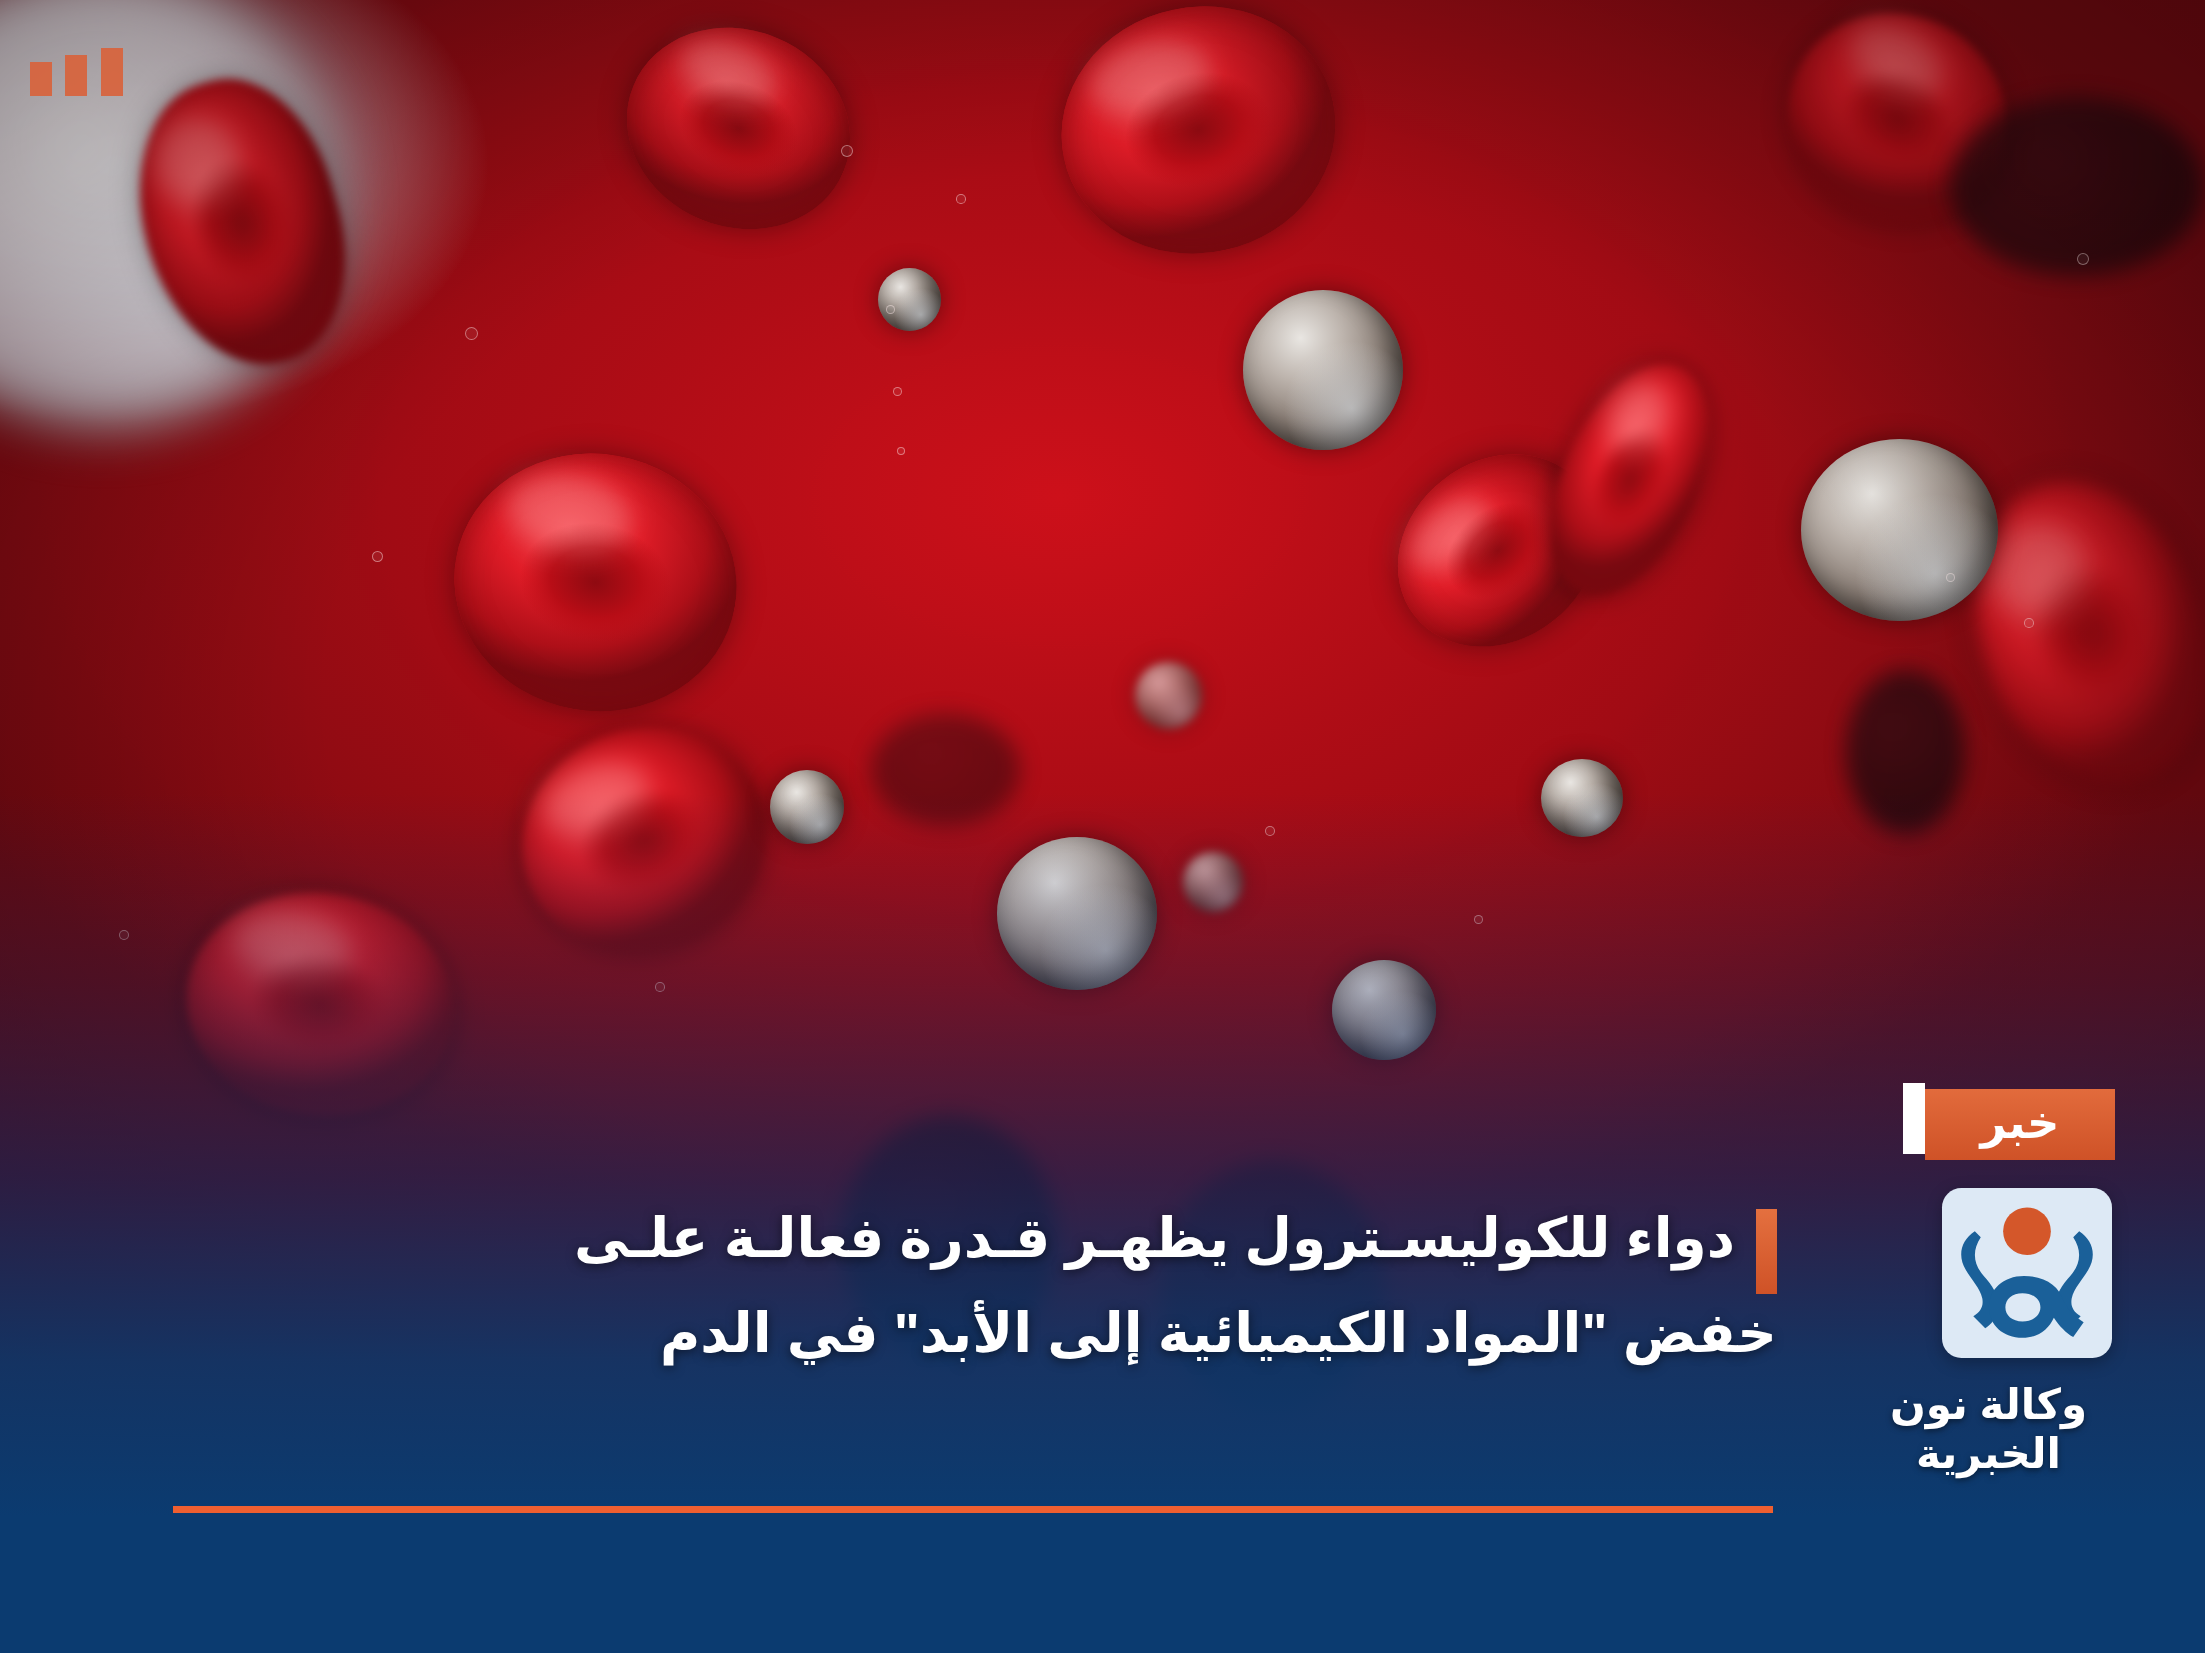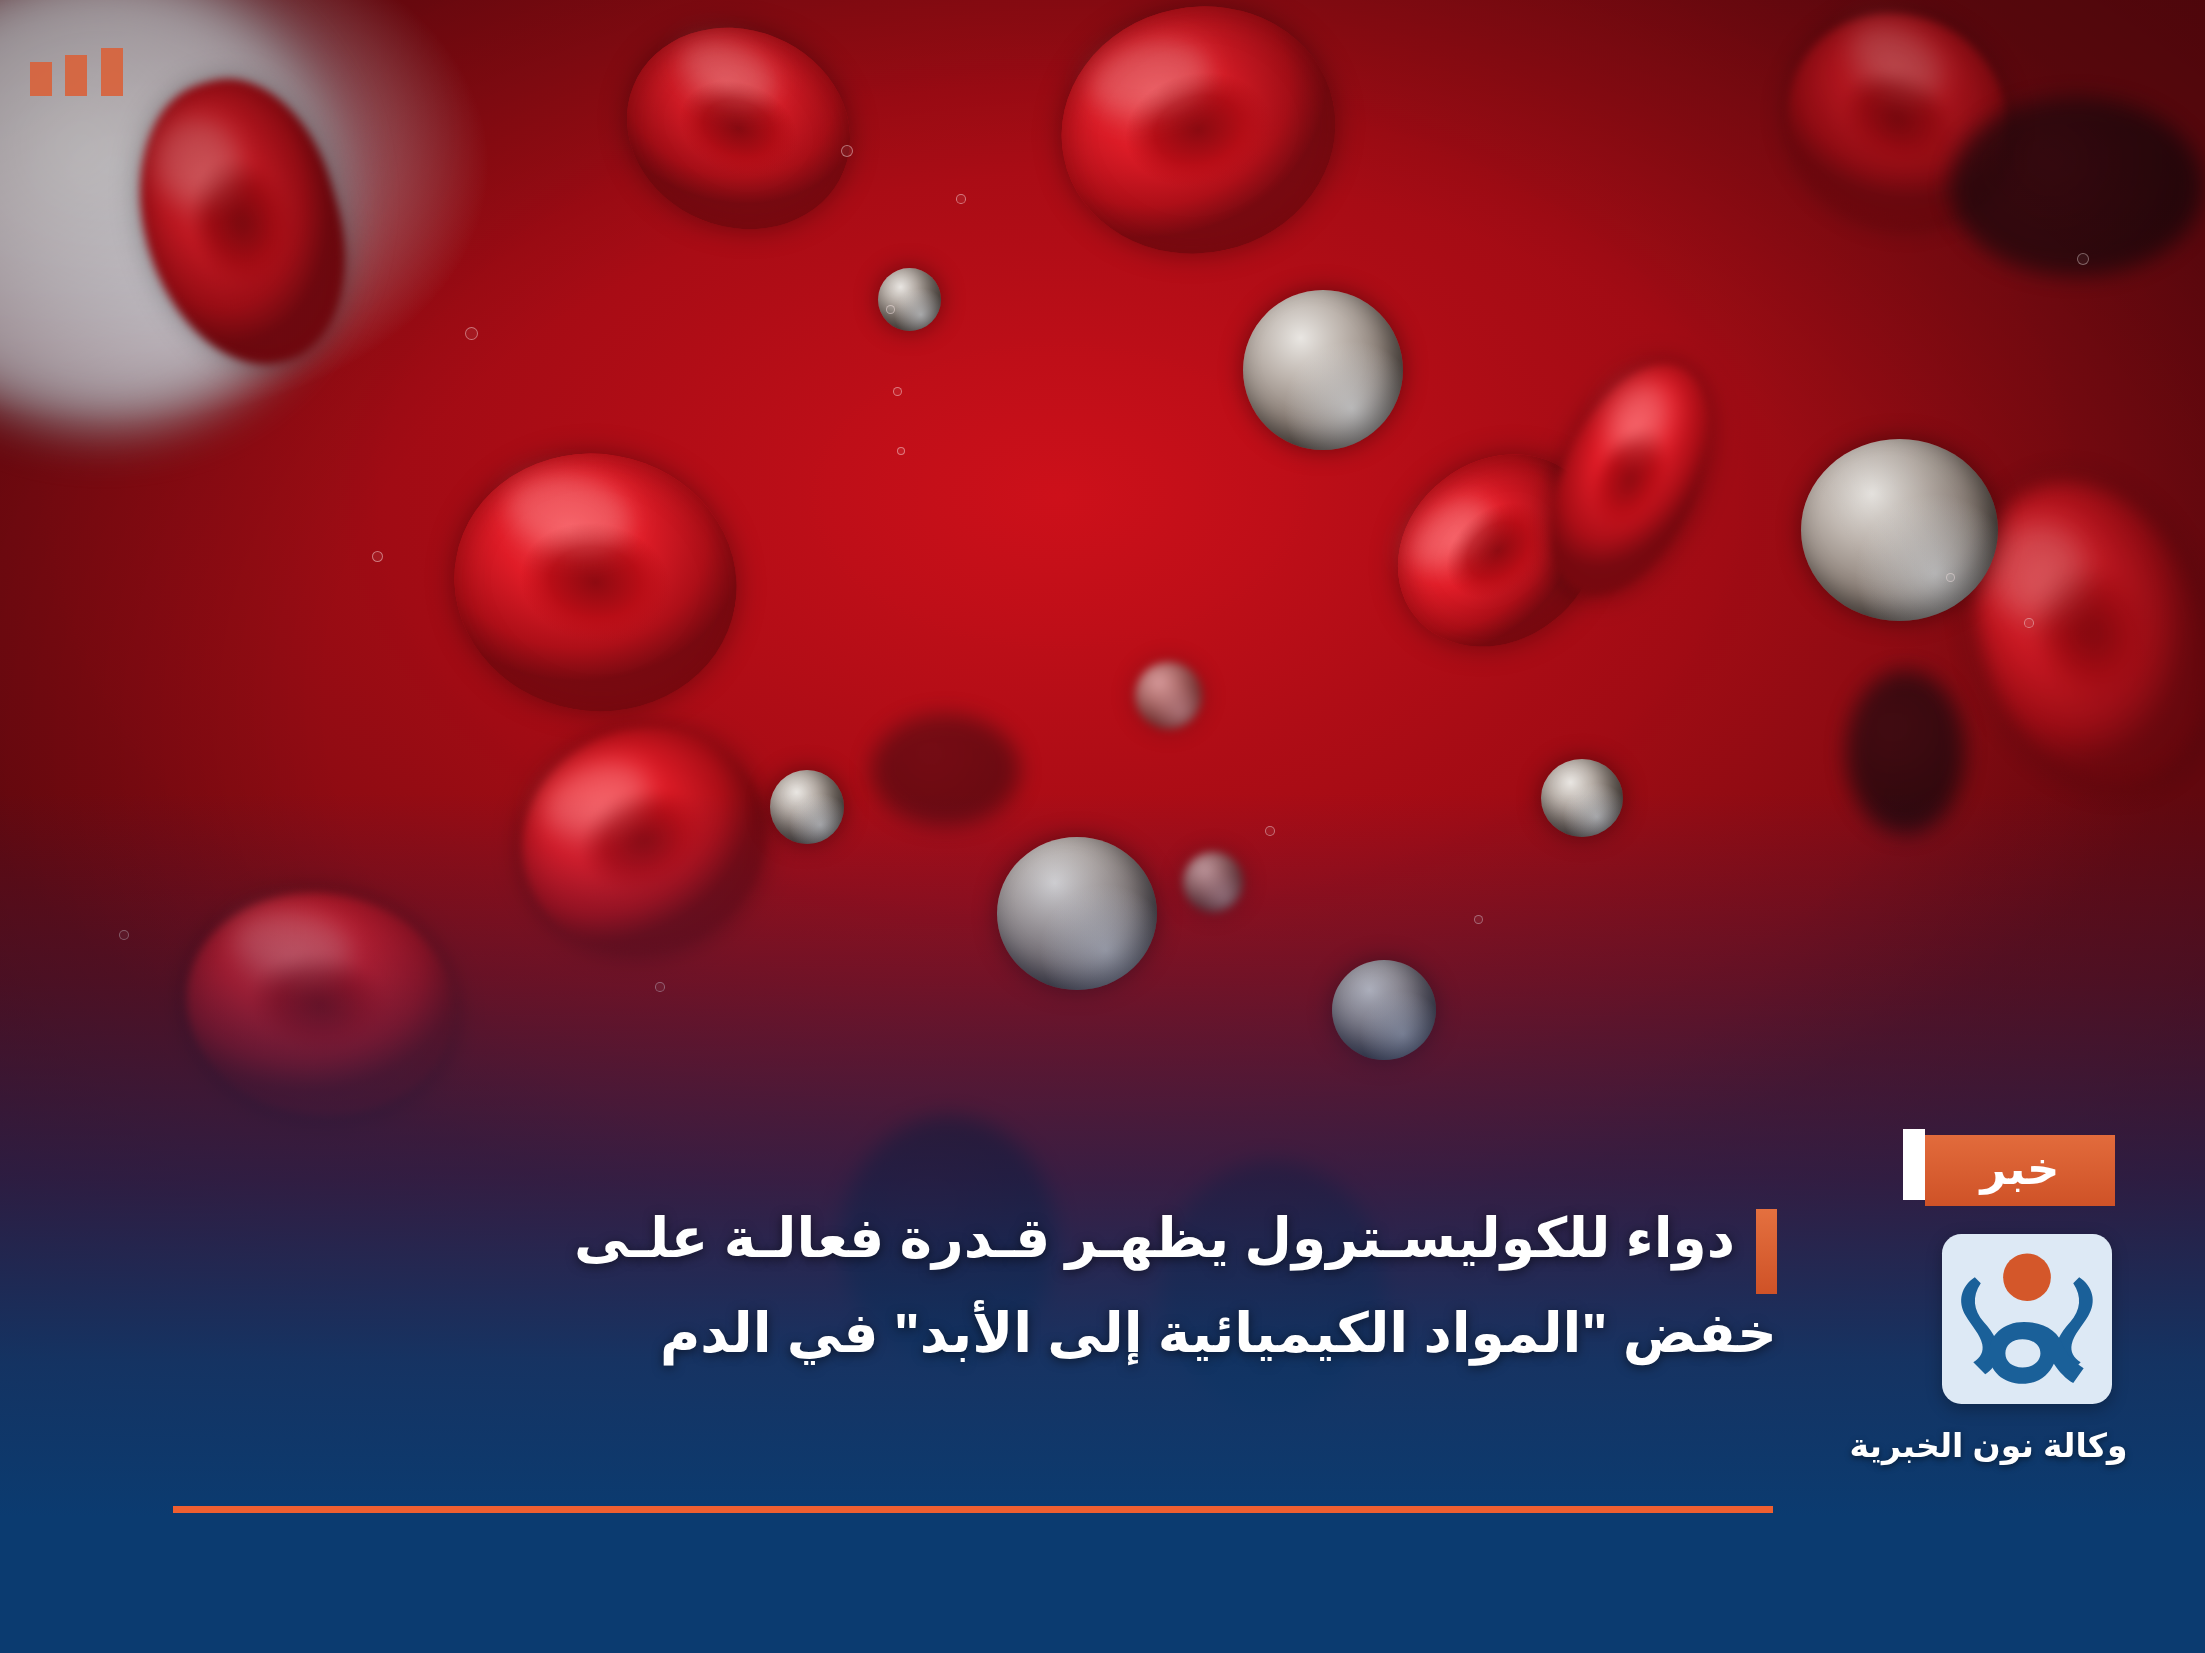--- a/index.html
+++ b/index.html
@@ -120,21 +120,21 @@
     background:linear-gradient(180deg,#e4703f 0%, #cf5227 100%);
   }
 
   .divider {
     position:absolute;
     left:173px; width:1600px; top:1506px; height:6.7px;
     background:#ef5f30;
   }
 
   
-  .brand { position:absolute; right:60px; top:1135px; width:313px; }
+  .brand { position:absolute; right:60px; top:1089px; width:313px; }
 
   .badge {
     position:relative;
     display:flex; align-items:center; justify-content:center;
     width:190px; height:71px; margin-right:30px;
     background:linear-gradient(180deg,#e26b3c 0%, #cf5227 100%);
   }
   .badge span {
     color:#fff; font-size:45px; font-weight:700; line-height:1;
     transform:translateY(-2.2px);
@@ -151,21 +151,21 @@
     box-shadow:0 4.5px 16.4px rgba(0,0,0,.28);
     position:relative;
   }
   .logo-card svg { position:absolute; inset:0; width:100%; height:100%; }
 
   .brand-name {
     margin-top:22px;
     text-align:center;
     width:100%;
     color:#ffffff;
-    font-size:33px;
+    font-size:42px;
     font-weight:700;
     letter-spacing:0.7px;
     direction:rtl;
     text-shadow:0 1.5px 6px rgba(0,0,0,.5);
   }
 </style>
 </head>
 <body>
 
 <div class="card">

